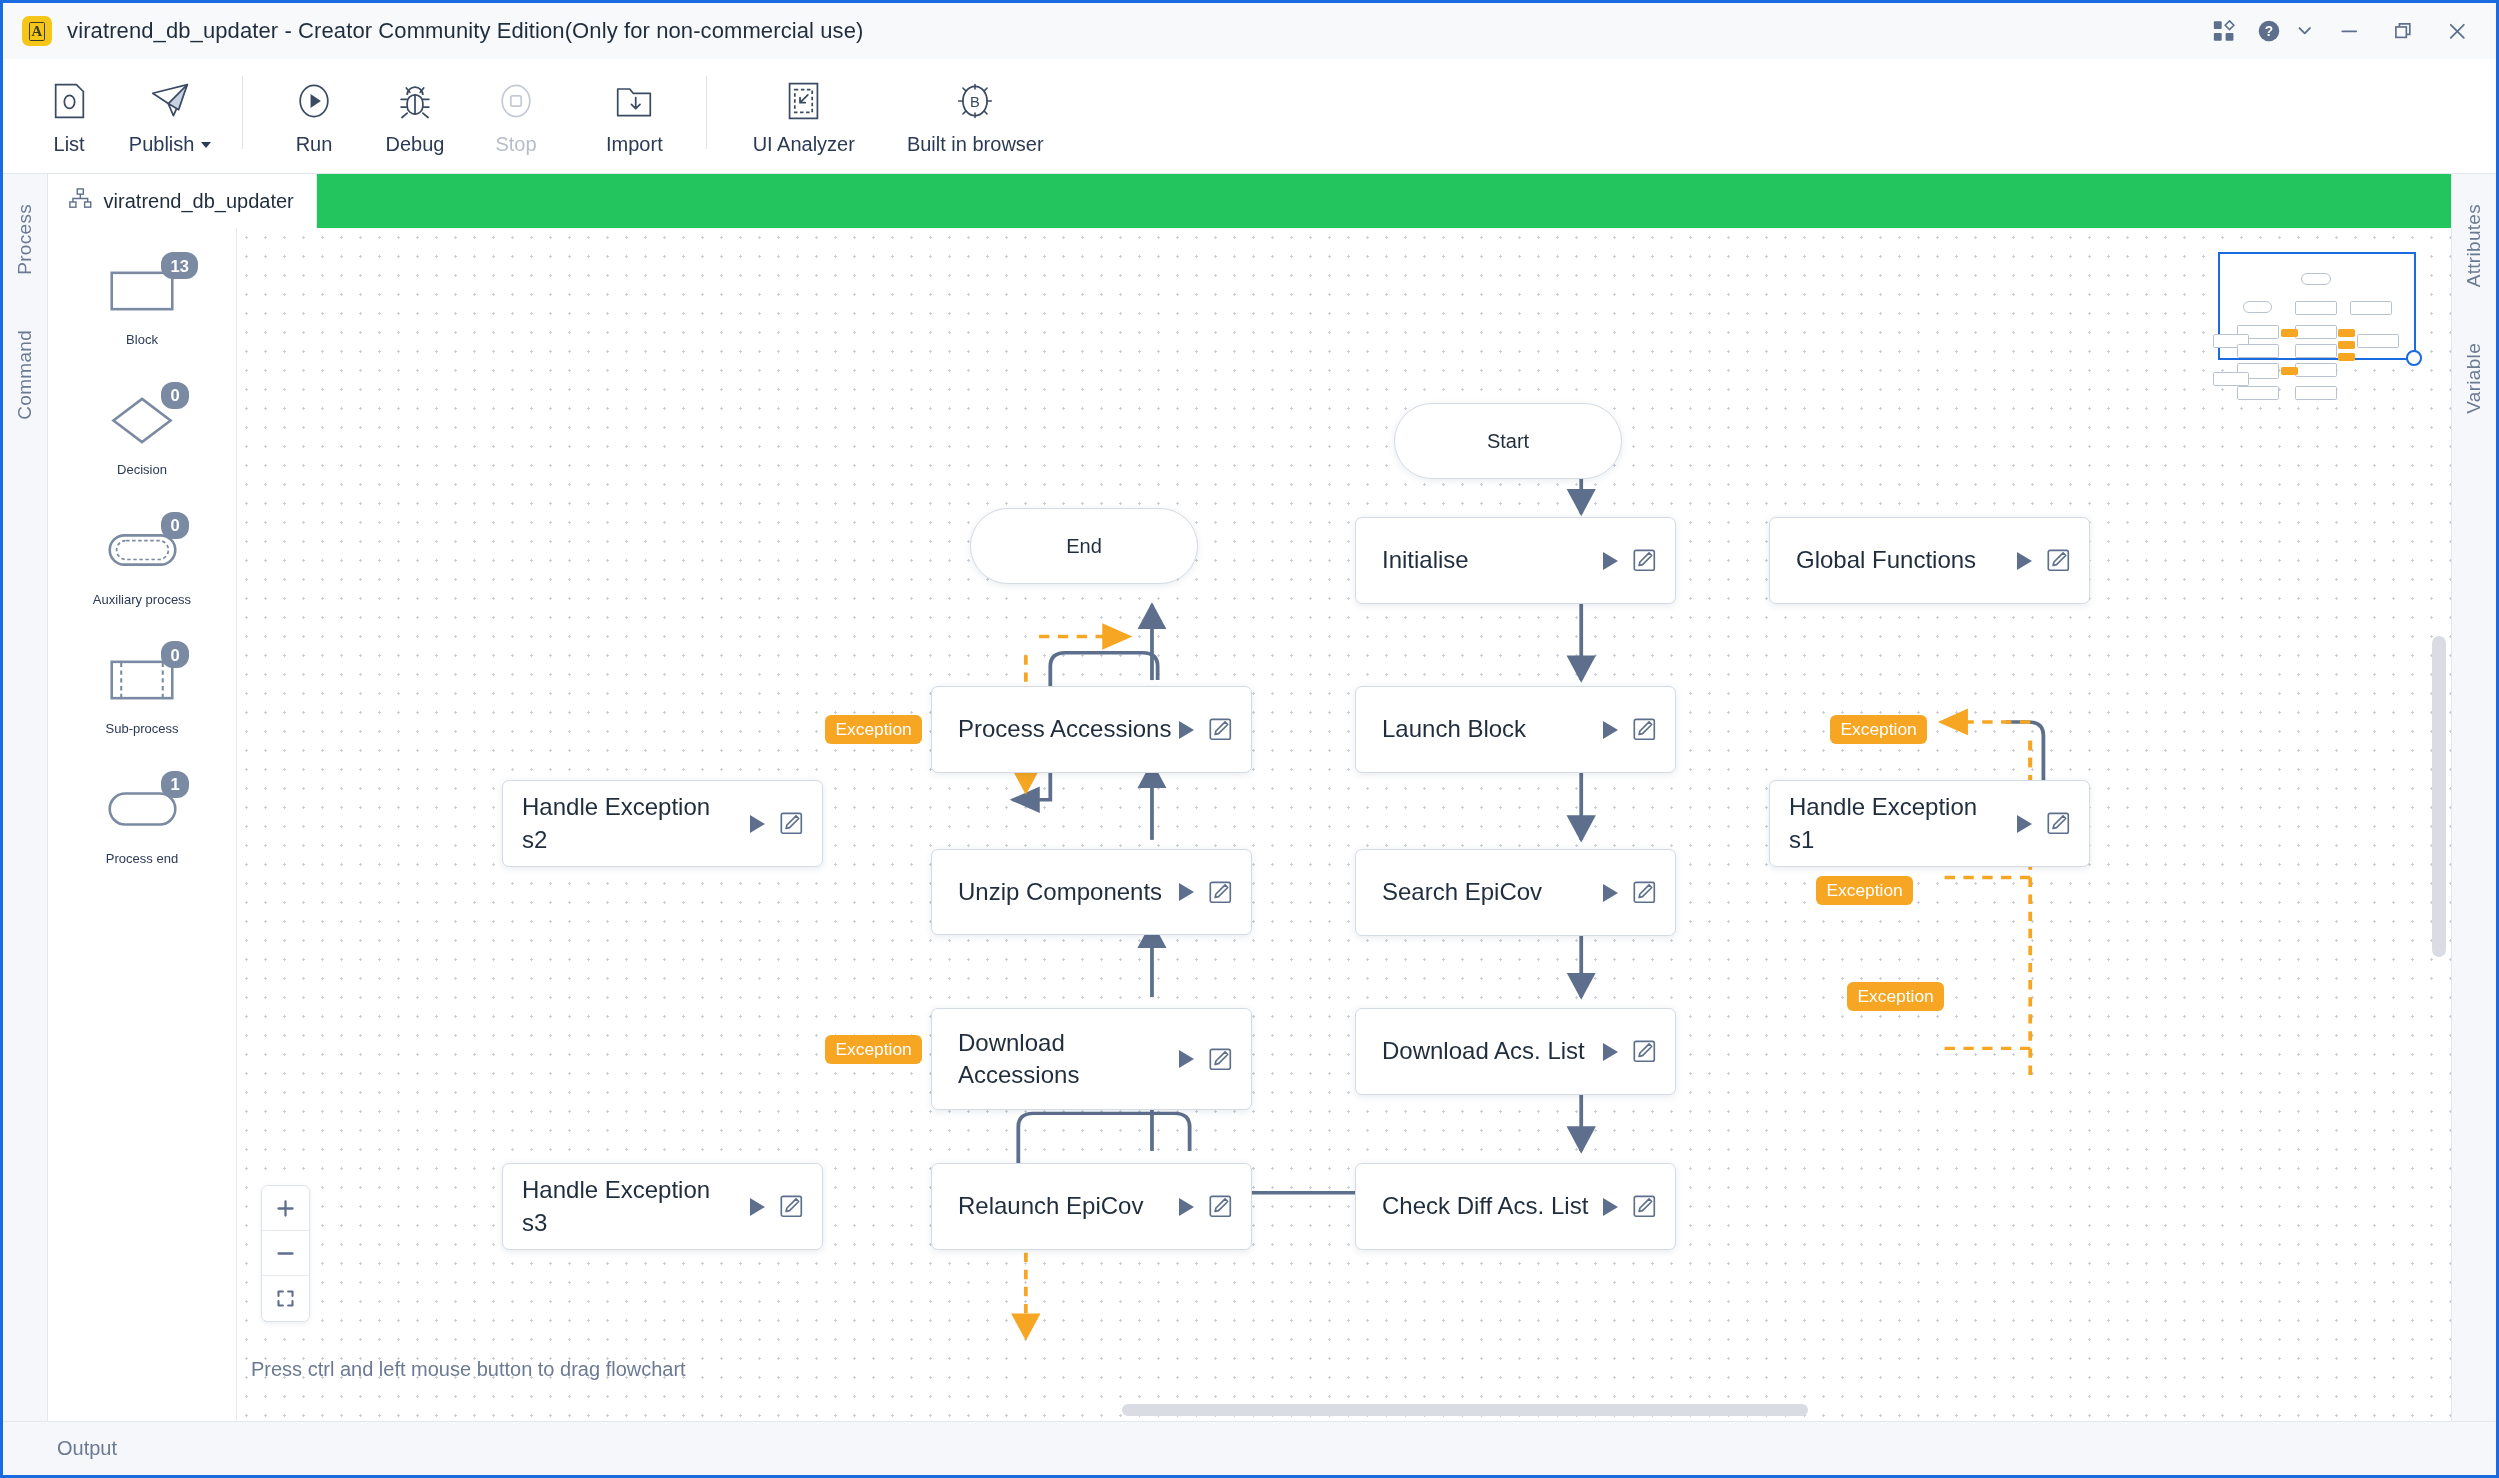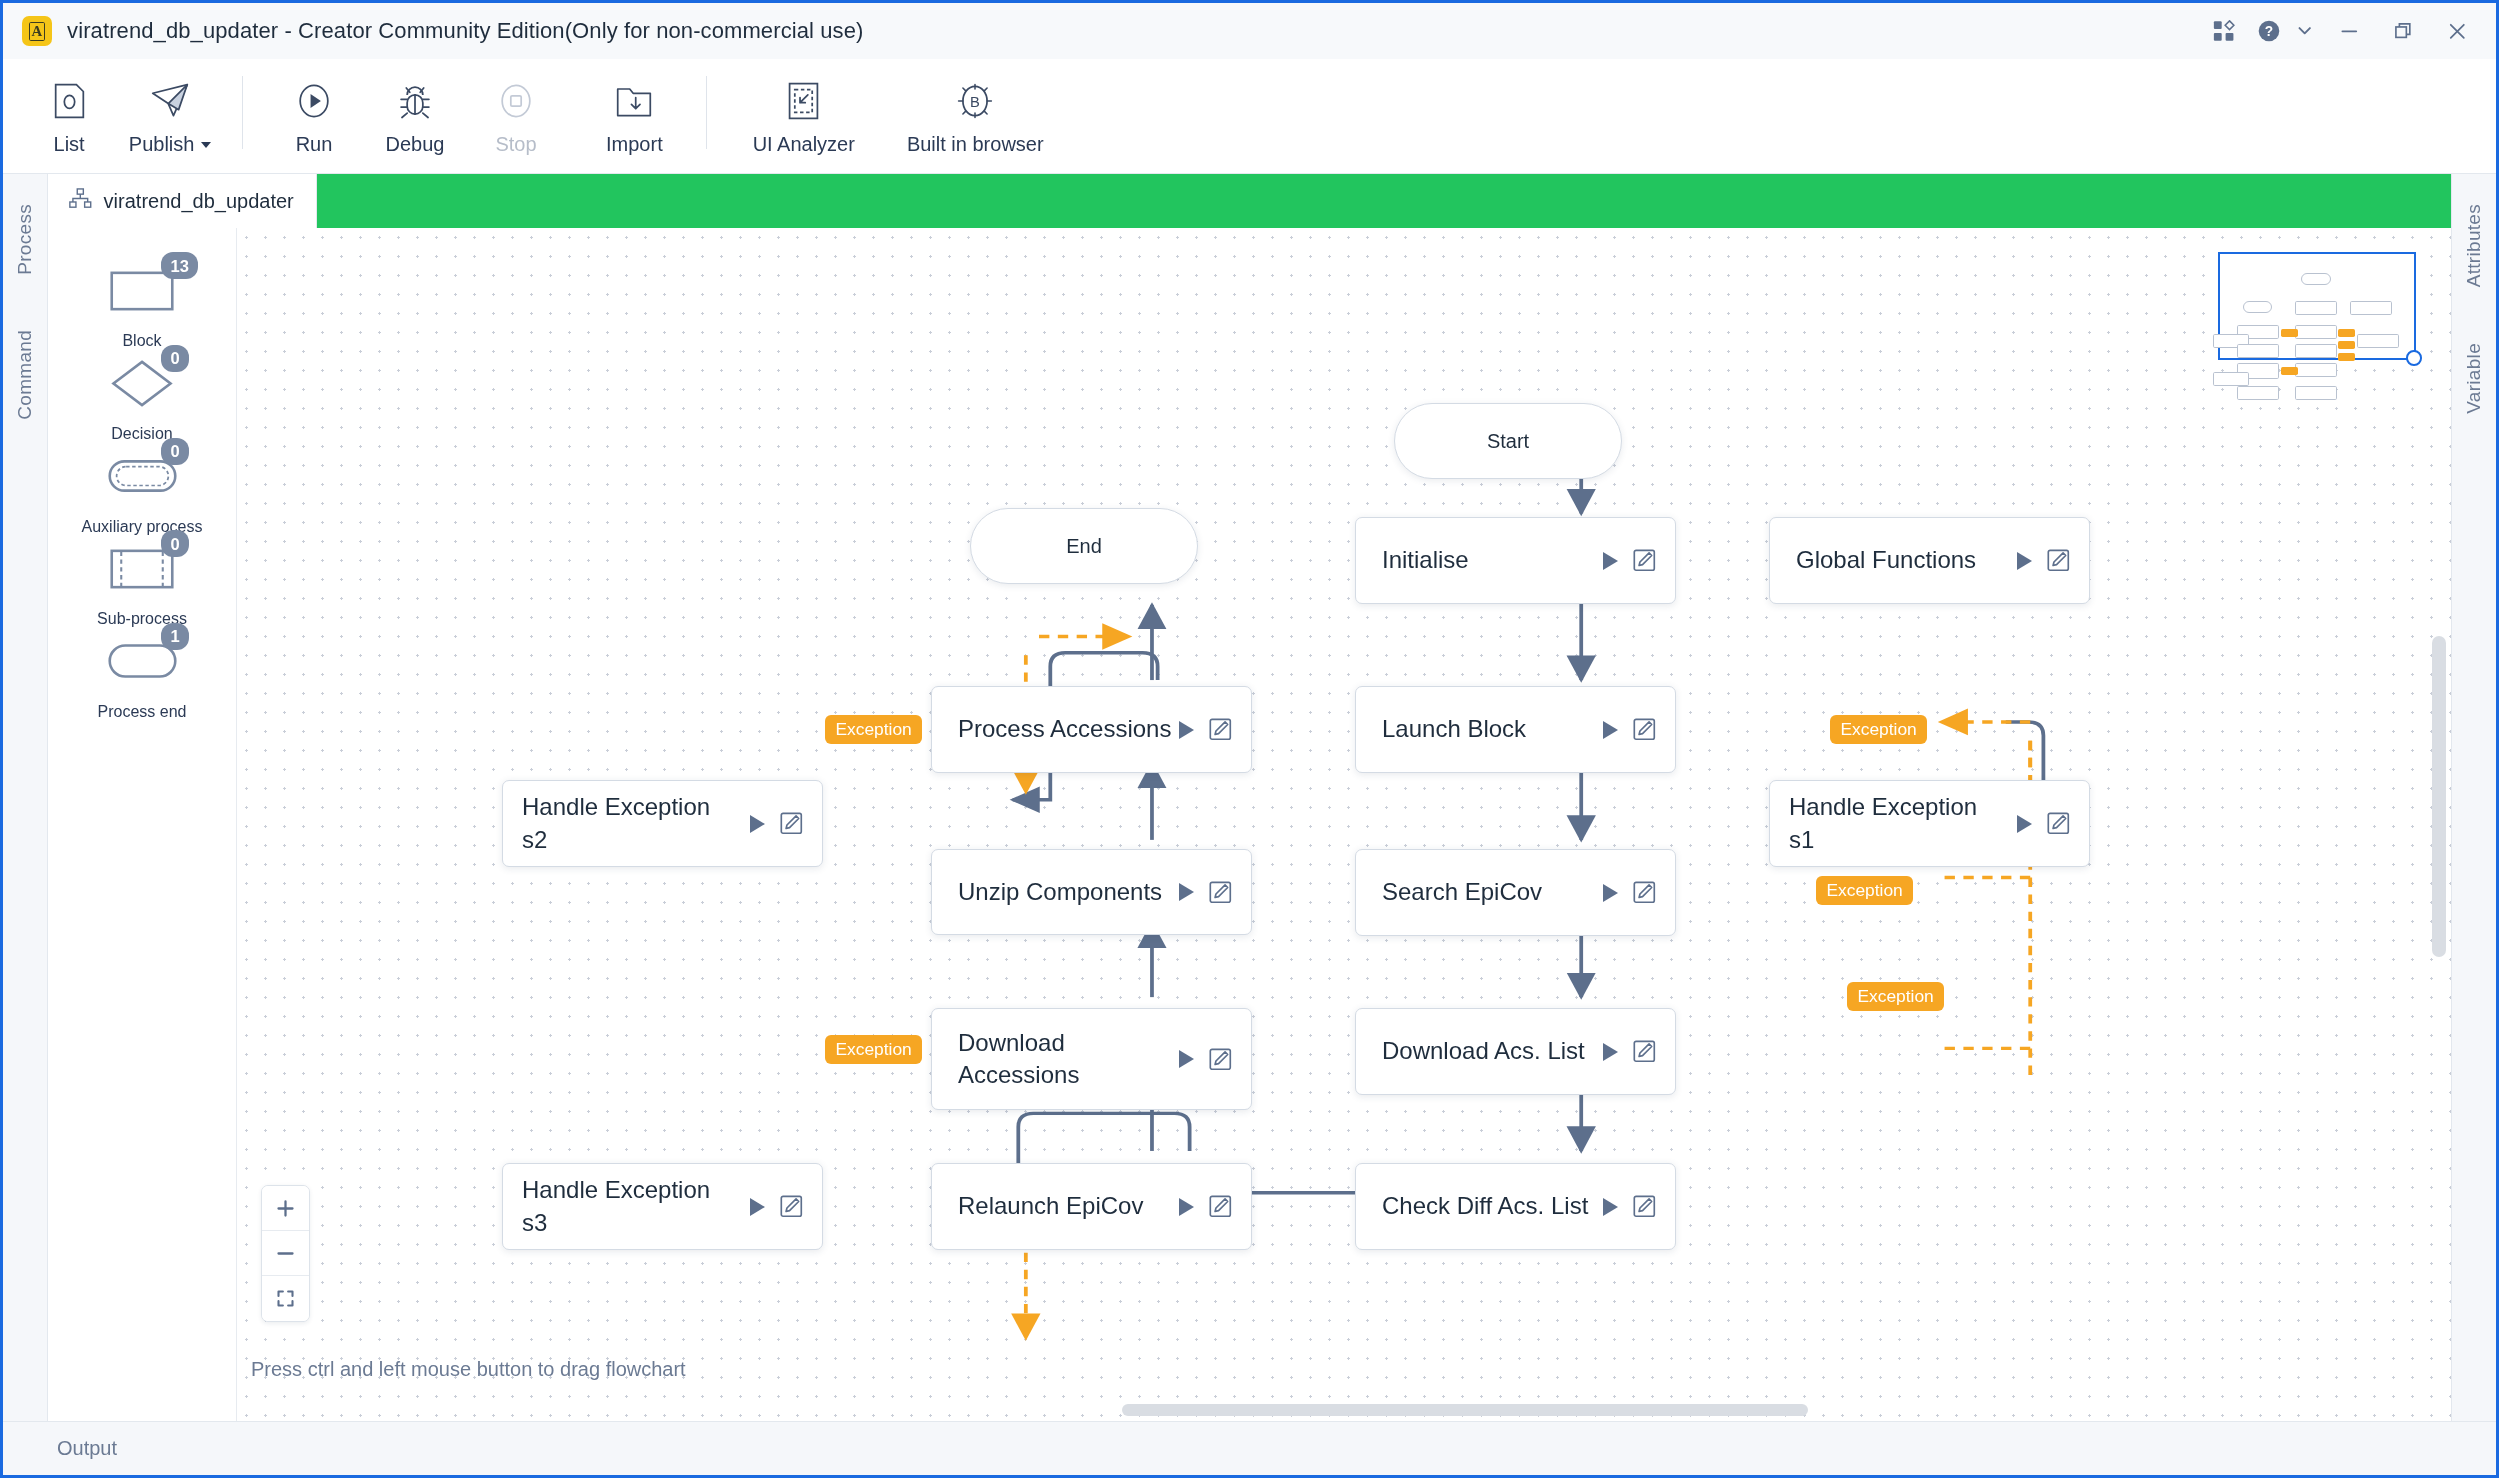--- a/index.html
+++ b/index.html
@@ -105,25 +105,25 @@
   }
   .tab-rest { flex: 1; }
 
   .canvaswrap { flex: 1; display: flex; min-height: 0; position: relative; background:#fff;}
 
   
   .palette {
     width: 189px; min-width: 189px; background: #ffffff;
     border-right: 0.9px solid #e7ebf0;
     padding-top: 29.5px;
-    display: flex; flex-direction: column; align-items: center; 
+    display: flex; flex-direction: column; align-items: center; gap: 40px;
   }
   .pal-item { width: 165px; display:flex; flex-direction:column; align-items:center; cursor: default;}
   .pal-shape { position: relative; height: 66px; display:flex; align-items:center; justify-content:center; width: 100%;}
-  .pal-label { font-size: 16px; color: #2b3a55; margin-top: 8.7px; text-align:center;}
+  .pal-label { font-size: 13px; color: #2b3a55; margin-top: 8.7px; text-align:center;}
   .badge {
     position: absolute; top: -5.2px; left: 50%; margin-left: 19px;
     background: #7a8aa3; color: #fff; font-size: 16.5px; line-height: 1;
     border-radius: 12px; padding: 5.2px 9.5px; min-width: 26px; text-align: center;
     font-weight: 600;
   }
 
   
   .canvas {
     flex: 1; position: relative; overflow: hidden;

